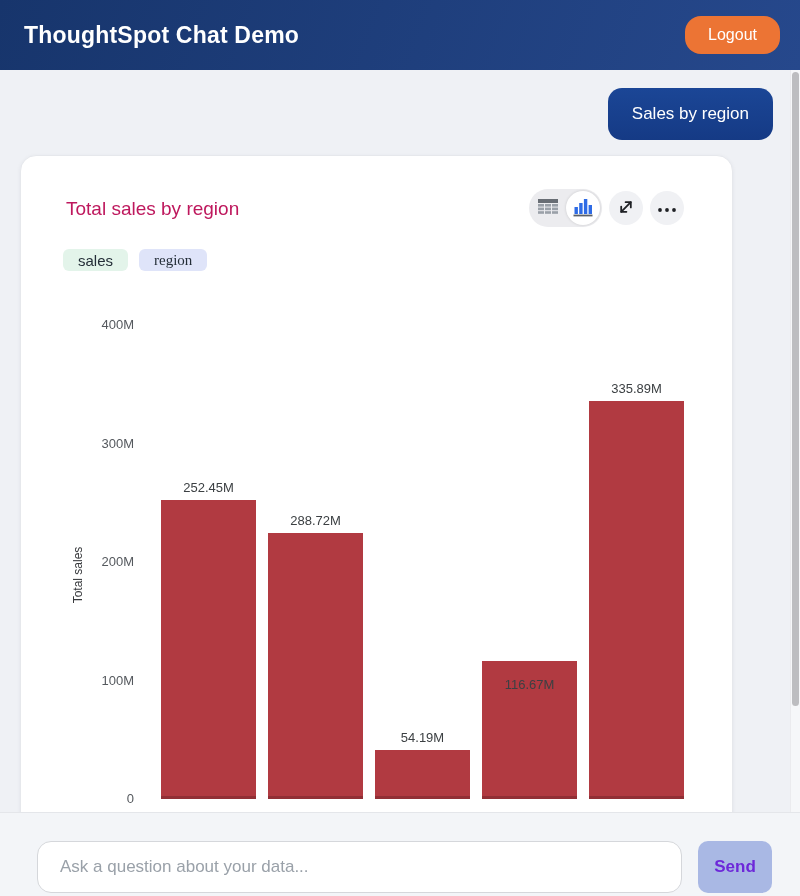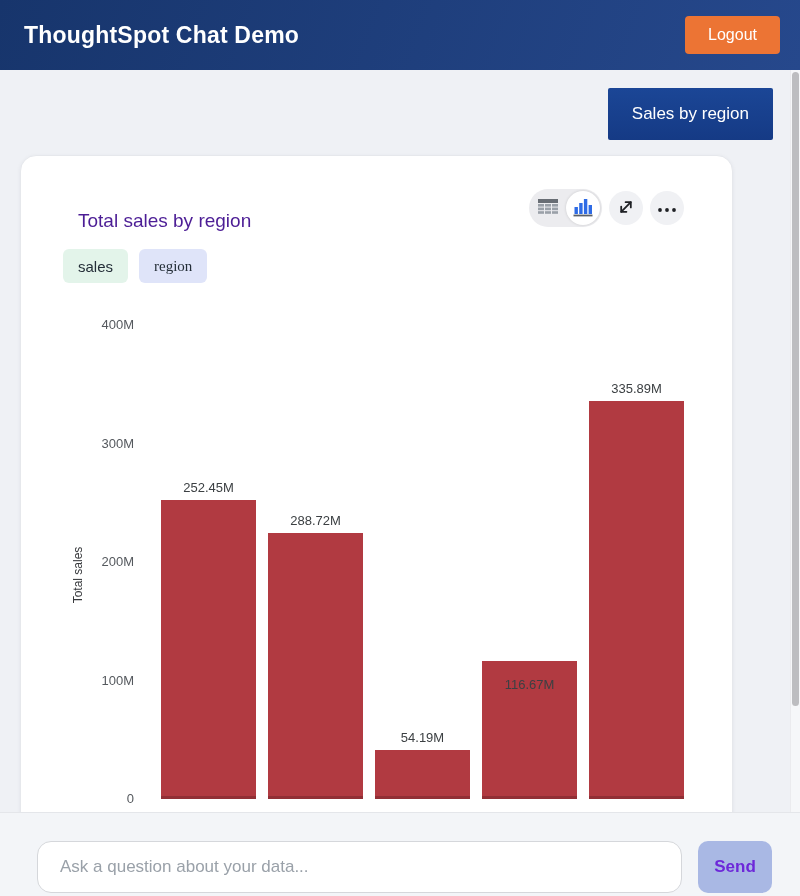--- a/index.html
+++ b/index.html
@@ -12,62 +12,62 @@
 
   
   .app-header {
     position: absolute; top: 0; left: 0; width: 800px; height: 70px; z-index: 20;
     background: linear-gradient(110deg, #17356c 0%, #26488c 100%);
     display: flex; align-items: center; justify-content: space-between;
     padding: 0 20px 0 24px;
   }
   .app-title { margin: 0; color: #ffffff; font-size: 23px; font-weight: bold; letter-spacing: .2px; }
   .logout-btn {
-    background: #ec7434; color: #fff; border: none; border-radius: 4px;
+    background: #ec7434; color: #fff; border: none; border-radius: 16px;
     font-family: inherit; font-size: 16px; height: 38px; padding: 0 23px; cursor: pointer;
   }
 
   
   .chat-area { position: absolute; top: 70px; left: 0; width: 800px; height: 742px; overflow: hidden; }
 
   .user-chip {
     position: absolute; top: 18px; right: 27px;
     background: linear-gradient(180deg, #1b4696, #153a85);
-    color: #fff; font-size: 17px; padding: 16px 24px; border-radius: 2px;
+    color: #fff; font-size: 17px; padding: 16px 24px; border-radius: 14px;
   }
 
   
   .answer-card {
     position: absolute; left: 20px; top: 85px; width: 713px; height: 780px;
     background: #ffffff; border: 1px solid #e6e8ec; border-radius: 16px;
     box-shadow: 0 1px 4px rgba(20,30,60,.06);
   }
   .card-title {
-    position: absolute; left: 45px; top: 42px; margin: 12px;
-    font-size: 19px; font-weight: 500; color: #4c1d95;
+    position: absolute; left: 45px; top: 42px; margin: 0;
+    font-size: 19px; font-weight: 500; color: #be185d;
   }
 
   .card-toolbar { position: absolute; top: 33px; right: 48px; display: flex; align-items: center; gap: 7px; }
   .view-toggle {
     width: 73px; height: 38px; background: #ececef; border-radius: 19px;
     display: flex; align-items: center; padding: 2px; gap: 1px;
   }
   .toggle-btn {
     width: 34px; height: 34px; border: none; background: transparent; border-radius: 50%;
     display: flex; align-items: center; justify-content: center; cursor: pointer; padding: 0;
   }
   .toggle-btn.active { background: #ffffff; box-shadow: 0 0 3px rgba(0,0,0,.15); }
   .circle-btn {
     width: 34px; height: 34px; border: none; border-radius: 50%; background: #f0f1f4;
     display: flex; align-items: center; justify-content: center; cursor: pointer; padding: 0;
   }
 
   .tag-row { position: absolute; top: 93px; left: 42px; display: flex; gap: 11px; }
   .tag {
-    height: 34px; display: flex; align-items: center; padding: 0 15px;
+    height: 22px; display: flex; align-items: center; padding: 0 15px;
     border-radius: 6px; font-size: 15px; color: #242e38;
   }
   .tag-sales  { background: #e3f4ea; }
   .tag-region { background: #dfe4f9; font-family: Liberation Serif, serif; }
 
   
   .chart-plot { position: absolute; left: 0; top: 150px; width: 713px; height: 520px; }
   .y-axis-title {
     position: absolute; left: 17px; top: 262px; width: 80px; text-align: center;
     transform: rotate(-90deg); font-size: 12px; color: #37393c;

